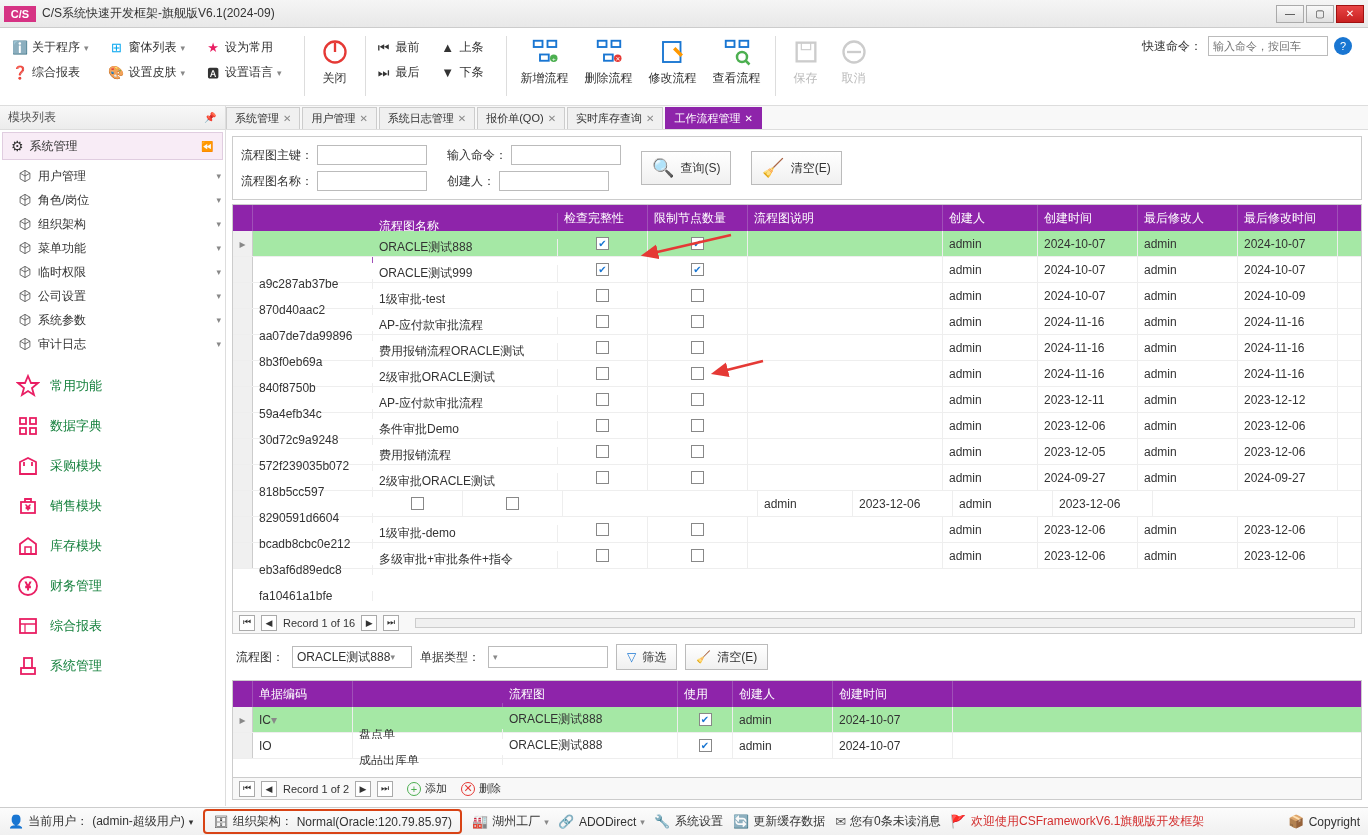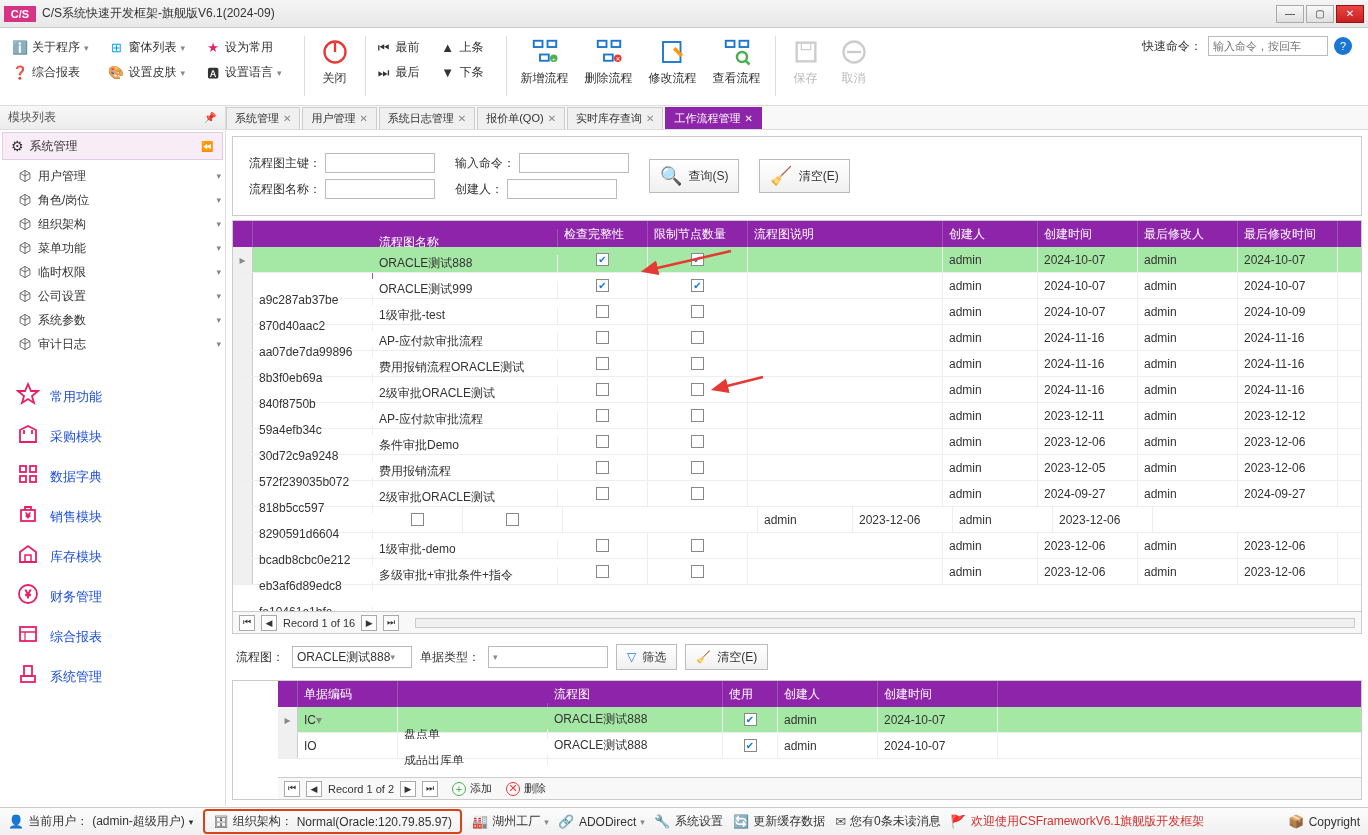--- a/index.html
+++ b/index.html
@@ -38,34 +38,34 @@
 .sidebar { width: 226px; border-right: 1px solid #ddd; background:#fff; display:flex; flex-direction:column; }
 .sidehead { height: 24px; background: linear-gradient(#f8f8f8,#ececec); border-bottom:1px solid #ddd; padding:0 8px; display:flex; align-items:center; font-size:12px; color:#555; }
 .sidehead .pin { margin-left:auto; font-size:10px; color:#888; cursor:pointer; }
 .sidecat { height: 28px; border:1px solid #e0cde0; background:#f8ecf6; margin:2px; display:flex; align-items:center; padding:0 8px; gap:6px; cursor:pointer; }
 .sidecat .caticon { font-size:14px; }
 .sidecat .expand { margin-left:auto; color:#888; font-size:10px; }
 .sidetree { padding: 2px 4px; }
 .treenode { height: 24px; display:flex; align-items:center; padding-left:14px; gap:6px; cursor:pointer; font-size:12px; }
 .cubeic { width:14px; height:14px; display:inline-flex; align-items:center; justify-content:center; }
 .pinknav { margin-top:8px; }
-.pinkitem { height:40px; display:flex; align-items:flex-end; padding-left:16px; gap:10px; cursor:pointer; font-size:13px; color:#1d4ed8; }
+.pinkitem { height:40px; display:flex; align-items:center; padding-left:16px; gap:10px; cursor:pointer; font-size:13px; color:#15803d; }
 .pinkitem .pinkic { width:24px; height:24px; display:flex; align-items:center; justify-content:center; }
 .pinkitem .pinkic svg * { stroke:#e91e63; }
 
 
 .content { flex:1; display:flex; flex-direction:column; min-width:0; }
 .tabstrip { height:24px; border-bottom:1px solid #ddd; display:flex; align-items:flex-end; background:#f8f8f8; }
 .tab { height:22px; padding:0 8px; border:1px solid #ccc; border-bottom:none; background:#f0f0f0; margin-right:2px; display:flex; align-items:center; gap:4px; font-size:11px; cursor:pointer; }
 .tab .tabx { color:#888; font-size:10px; cursor:pointer; }
 .tab.active { background:#8e24aa; color:#fff; border-color:#8e24aa; }
 .tab.active .tabx { color:#fff; }
 
 .workarea { flex:1; padding:6px; display:flex; flex-direction:column; gap:4px; overflow:hidden; }
-.searchpanel { border:1px solid #ccc; padding:16px; display:flex; gap:20px; align-items:center; flex-wrap:wrap; }
+.searchpanel { border:1px solid #ccc; padding:8px; display:flex; gap:20px; align-items:center; flex-wrap:wrap; }
 .fld { display:flex; align-items:center; gap:4px; font-size:12px; }
 .fld input { width:110px; height:20px; border:1px solid #bbb; padding:0 4px; }
 .btn { height:34px; padding:0 10px; border:1px solid #bbb; background:linear-gradient(#fff,#f0f0f0); display:flex; align-items:center; gap:6px; cursor:pointer; font-size:12px; }
 .btn .bic { font-size:18px; }
 
 .grid { border:1px solid #ccc; flex:1; display:flex; flex-direction:column; min-height:0; overflow:hidden; }
 .ghead { display:flex; background:#8e24aa; color:#fff; font-size:12px; height:26px; }
 .ghead .gc { padding:5px 6px; border-right:1px solid #a050b8; overflow:hidden; white-space:nowrap; }
 .gbody { flex:1; overflow:auto; position:relative; }
 .grow { display:flex; height:26px; border-bottom:1px solid #eee; font-size:12px; align-items:stretch; }
@@ -76,21 +76,21 @@
 .gcheck.on::after { content:"✔"; }
 .gc.center { justify-content:center; }
 
 .gridfoot { height:22px; border-top:1px solid #ccc; background:#f8f8f8; display:flex; align-items:center; gap:6px; padding:0 6px; font-size:11px; }
 .navbtn { width:16px; height:16px; border:1px solid #aaa; background:#fff; display:flex; align-items:center; justify-content:center; cursor:pointer; font-size:9px; }
 
 .filter2 { display:flex; align-items:center; gap:8px; padding:6px 4px; }
 .filter2 select, .filter2 .combo { height:22px; border:1px solid #bbb; padding:0 4px; font-size:12px; min-width:100px; background:#fff; display:inline-flex; align-items:center; }
 .filter2 .combo { width:120px; }
 
-.grid2 { border:1px solid #ccc; height:120px; display:flex; flex-direction:column;padding-left:45px; }
+.grid2 { border:1px solid #ccc; height:120px; display:flex; flex-direction:column; }
 
 
 .statusbar { position:absolute; bottom:0; left:0; right:0; height:28px; border-top:1px solid #ccc; background:linear-gradient(#fcfcfc,#f0f0f0); display:flex; align-items:center; padding:0 8px; gap:10px; font-size:12px; }
 .statusbar .stitem { display:flex; align-items:center; gap:4px; cursor:pointer; }
 .statusbar .stitem .stic { font-size:13px; color:#555; }
 .acctbox { border:2px solid #d84315; border-radius:4px; padding:2px 8px; display:flex; align-items:center; gap:4px; }
 .welcome { color:#d32f2f; }
 
 
 .arrow { position:absolute; pointer-events:none; }
@@ -346,35 +346,35 @@
           <span class="pinkic">
             <svg width="24" height="24" viewBox="0 0 24 24">
               <path d="M12 2 L15 9 L22 9 L16 14 L18 21 L12 17 L6 21 L8 14 L2 9 L9 9 Z" fill="none" stroke-width="1.8"></path>
             </svg>
           </span>
           <span>常用功能</span>
         </div>
         <div class="pinkitem">
           <span class="pinkic">
             <svg width="24" height="24" viewBox="0 0 24 24">
-              <path d="M4 8 L4 20 L20 20 L20 8 L12 4 Z M8 12 L8 8 M16 12 L16 8" fill="none" stroke-width="1.8"></path>
-            </svg>
-          </span>
-          <span>采购模块</span>
-        </div>
-        <div class="pinkitem">
-          <span class="pinkic">
-            <svg width="24" height="24" viewBox="0 0 24 24">
               <rect x="4" y="4" width="6" height="6" fill="none" stroke-width="1.8"></rect>
               <rect x="14" y="4" width="6" height="6" fill="none" stroke-width="1.8"></rect>
               <rect x="4" y="14" width="6" height="6" fill="none" stroke-width="1.8"></rect>
               <rect x="14" y="14" width="6" height="6" fill="none" stroke-width="1.8"></rect>
             </svg>
           </span>
           <span>数据字典</span>
+        </div>
+        <div class="pinkitem">
+          <span class="pinkic">
+            <svg width="24" height="24" viewBox="0 0 24 24">
+              <path d="M4 8 L4 20 L20 20 L20 8 L12 4 Z M8 12 L8 8 M16 12 L16 8" fill="none" stroke-width="1.8"></path>
+            </svg>
+          </span>
+          <span>采购模块</span>
         </div>
         <div class="pinkitem">
           <span class="pinkic">
             <svg width="24" height="24" viewBox="0 0 24 24">
               <rect x="5" y="8" width="14" height="11" fill="none" stroke-width="1.8"></rect>
               <path d="M9 8 L9 5 L15 5 L15 8" fill="none" stroke-width="1.8"></path>
               <text x="12" y="16" text-anchor="middle" font-size="8" fill="#e91e63">¥</text>
             </svg>
           </span>
           <span>销售模块</span>

